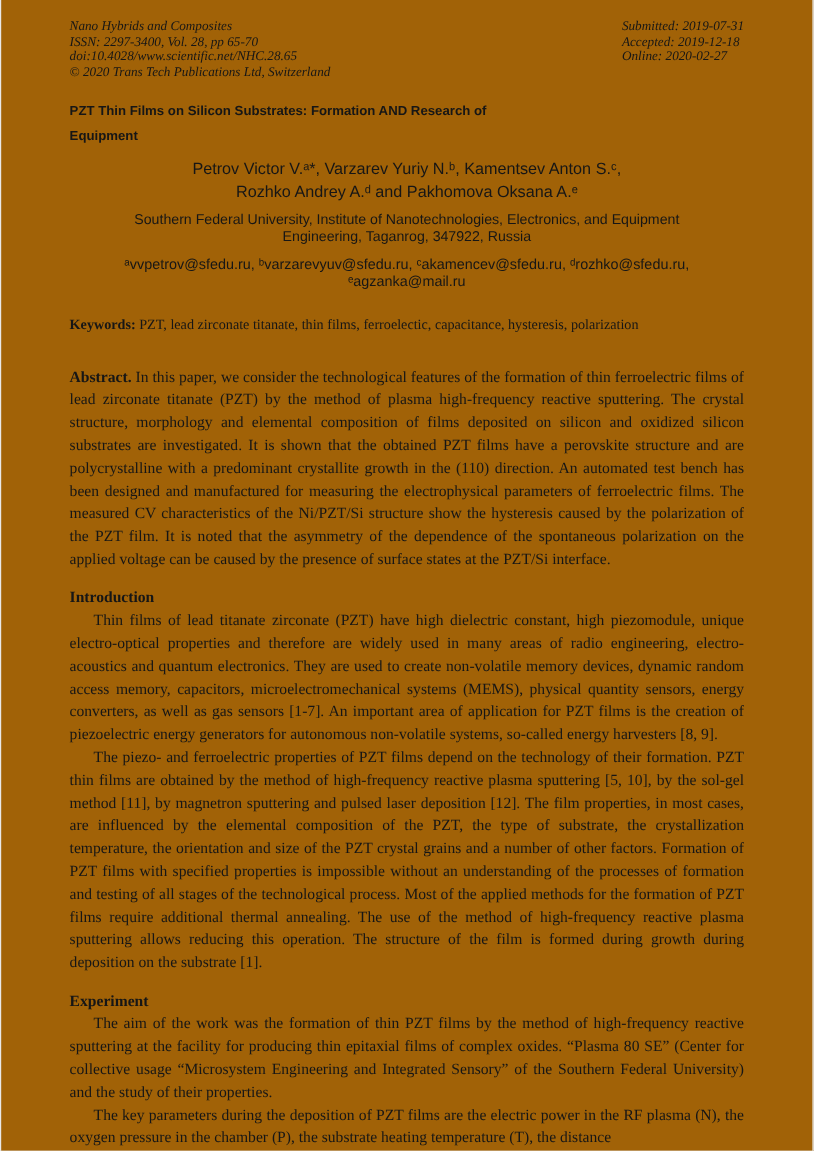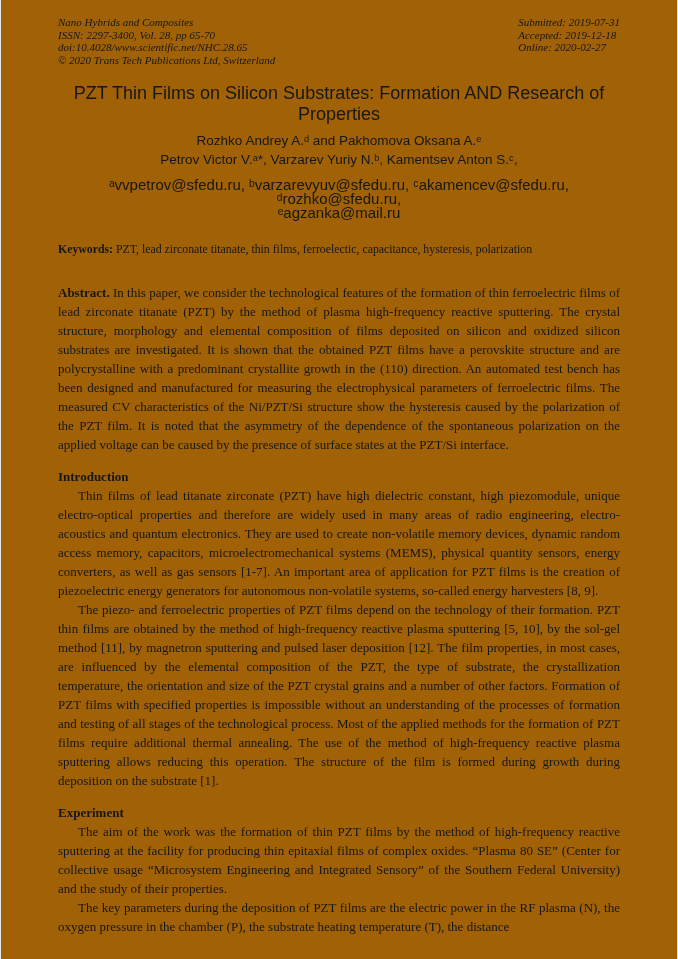--- a/index.html
+++ b/index.html
@@ -26,45 +26,44 @@
     font-style: italic;
     font-size: 11px;
     line-height: 12.6px;
   }
   .journal-header .right {
     text-align: left;
   }
   
   .paper-title {
     margin-top: 17px;
-    text-align: center;
     font-family: "Liberation Sans", "DejaVu Sans", sans-serif;
-    font-weight: normal;
-    font-size: 18px;
+    font-weight: bold;
+    font-size: 11px;
     line-height: 21px;
   }
   .author-list {
     margin-top: 6px;
     text-align: center;
     font-family: "Liberation Sans", "DejaVu Sans", sans-serif;
     font-size: 13.5px;
     line-height: 19px;
   }
   .affiliation {
     margin-top: 7px;
     text-align: center;
     font-family: "Liberation Sans", "DejaVu Sans", sans-serif;
     font-size: 11.8px;
     line-height: 14px;
   }
   .email-list {
     margin-top: 9px;
     text-align: center;
     font-family: "Liberation Sans", "DejaVu Sans", sans-serif;
-    font-size: 15px;
+    font-size: 12px;
     line-height: 14px;
   }
   
   .keywords {
     margin-top: 22px;
     font-family: Liberation Serif, serif;
     font-size: 11.8px;
     line-height: 14.5px;
     text-align: justify;
   }
@@ -113,28 +112,32 @@
     </div>
     <div class="right">
       <div>Submitted: 2019-07-31</div>
       <div>Accepted: 2019-12-18</div>
       <div>Online: 2020-02-27</div>
     </div>
   </div>
 
   <div class="paper-title">
     <div>PZT Thin Films on Silicon Substrates: Formation AND Research of</div>
-    <div>Properties</div>
+    <div>Equipment</div>
   </div>
 
   <div class="author-list">
+    <div>Petrov Victor V.ᵃ*, Varzarev Yuriy N.ᵇ, Kamentsev Anton S.ᶜ,</div>
     <div>Rozhko Andrey A.ᵈ and Pakhomova Oksana A.ᵉ</div>
-    <div>Petrov Victor V.ᵃ*, Varzarev Yuriy N.ᵇ, Kamentsev Anton S.ᶜ,</div>
   </div>
 
+  <div class="affiliation">
+    <div>Southern Federal University, Institute of Nanotechnologies, Electronics, and Equipment</div>
+    <div>Engineering, Taganrog, 347922, Russia</div>
+  </div>
 
   <div class="email-list">
     <div>ᵃvvpetrov@sfedu.ru, ᵇvarzarevyuv@sfedu.ru, ᶜakamencev@sfedu.ru, ᵈrozhko@sfedu.ru,</div>
     <div>ᵉagzanka@mail.ru</div>
   </div>
 
   <div class="keywords">
     <span class="kw-label">Keywords:</span>
     <span>PZT, lead zirconate titanate, thin films, ferroelectic, capacitance, hysteresis, polarization</span>
   </div>

